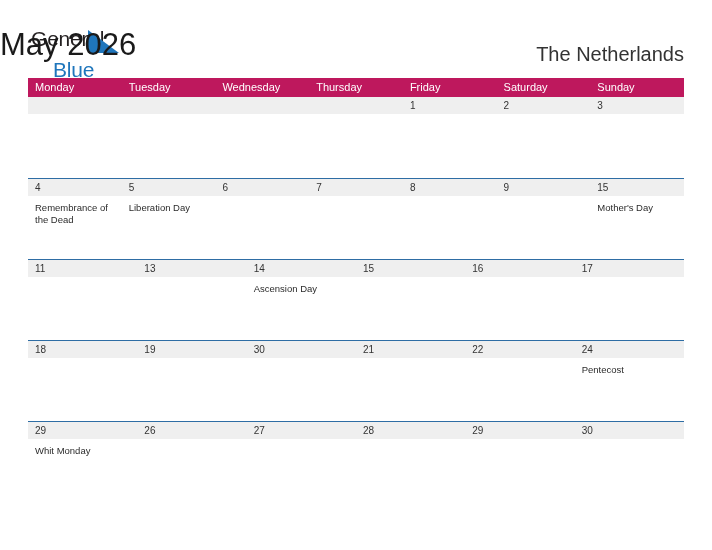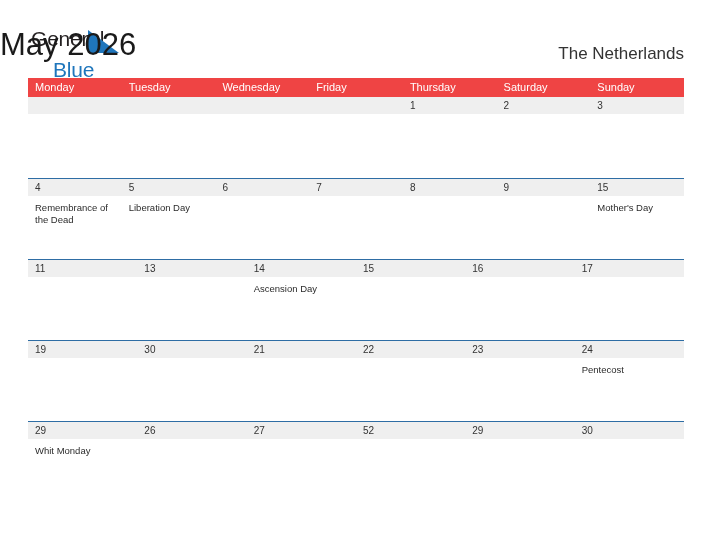--- a/index.html
+++ b/index.html
@@ -73,39 +73,39 @@
     line-height: 38px;
     color: #1a1a1a;
     font-family: "Liberation Sans", sans-serif;
     font-weight: normal;
   }
 
   .region-label {
     position: absolute;
     right: 28px;
     top: 45px;
-    font-size: 17px;
+    font-size: 20px;
     line-height: 18px;
     color: #333333;
     text-align: right;
     font-family: "Liberation Sans", sans-serif;
   }
 
   
   .calendar {
     position: absolute;
     left: 28px;
     top: 78px;
     width: 656px;
   }
 
   .weekday-header {
     display: flex;
     width: 100%;
-    background: #ef4444;
+    background: #be185d;
     height: 19px;
   }
   .weekday-cell {
     flex: 1 1 0;
     font-size: 11px;
     line-height: 19px;
     color: #ffffff;
     padding-left: 7px;
     box-sizing: border-box;
     font-family: "Liberation Sans", sans-serif;
@@ -192,22 +192,22 @@
     <div class="region-label">The Netherlands</div>
 
   </div>
 
   <div class="calendar">
 
     <div class="weekday-header">
       <div class="weekday-cell">Monday</div>
       <div class="weekday-cell">Tuesday</div>
       <div class="weekday-cell">Wednesday</div>
+      <div class="weekday-cell">Thursday</div>
       <div class="weekday-cell">Friday</div>
-      <div class="weekday-cell">Thursday</div>
       <div class="weekday-cell">Saturday</div>
       <div class="weekday-cell">Sunday</div>
     </div>
 
     <div id="weeks-container">
         <div class="week-row first">
           <div class="date-band"></div>
           <div class="day-cells">
             <div class="day-cell empty-cell">
               <span class="day-number"></span>
@@ -306,40 +306,40 @@
             <div class="day-cell">
               <span class="day-number">17</span>
               <span class="day-events"></span>
             </div>
           </div>
         </div>
         <div class="week-row">
           <div class="date-band"></div>
           <div class="day-cells">
             <div class="day-cell">
+              <span class="day-number">18</span>
+              <span class="day-events"></span>
+            </div>
+            <div class="day-cell">
               <span class="day-number">19</span>
               <span class="day-events"></span>
             </div>
             <div class="day-cell">
               <span class="day-number">30</span>
               <span class="day-events"></span>
             </div>
             <div class="day-cell">
               <span class="day-number">21</span>
               <span class="day-events"></span>
             </div>
             <div class="day-cell">
               <span class="day-number">22</span>
               <span class="day-events"></span>
             </div>
             <div class="day-cell">
-              <span class="day-number">23</span>
-              <span class="day-events"></span>
-            </div>
-            <div class="day-cell">
               <span class="day-number">24</span>
               <span class="day-events">
                 <span class="event">Pentecost</span>
               </span>
             </div>
           </div>
         </div>
         <div class="week-row">
           <div class="date-band"></div>
           <div class="day-cells">
@@ -351,21 +351,21 @@
             </div>
             <div class="day-cell">
               <span class="day-number">26</span>
               <span class="day-events"></span>
             </div>
             <div class="day-cell">
               <span class="day-number">27</span>
               <span class="day-events"></span>
             </div>
             <div class="day-cell">
-              <span class="day-number">52</span>
+              <span class="day-number">28</span>
               <span class="day-events"></span>
             </div>
             <div class="day-cell">
               <span class="day-number">29</span>
               <span class="day-events"></span>
             </div>
             <div class="day-cell">
               <span class="day-number">30</span>
               <span class="day-events"></span>
             </div>

